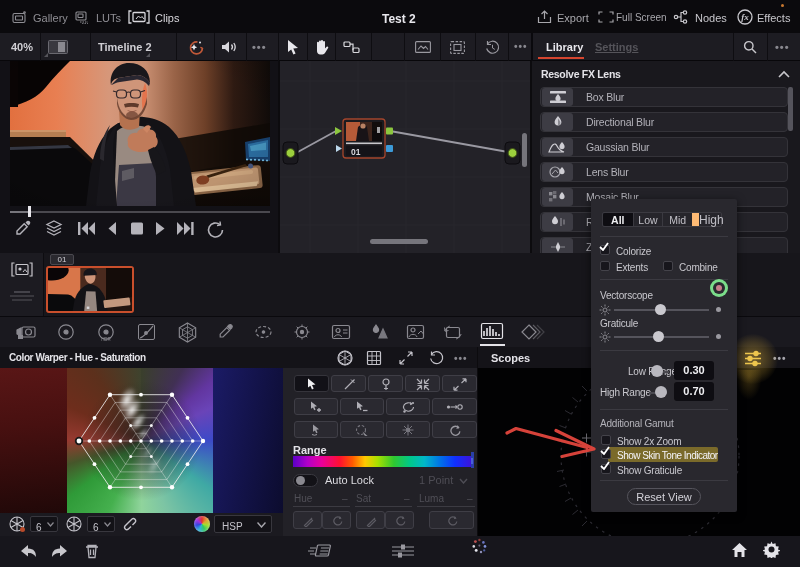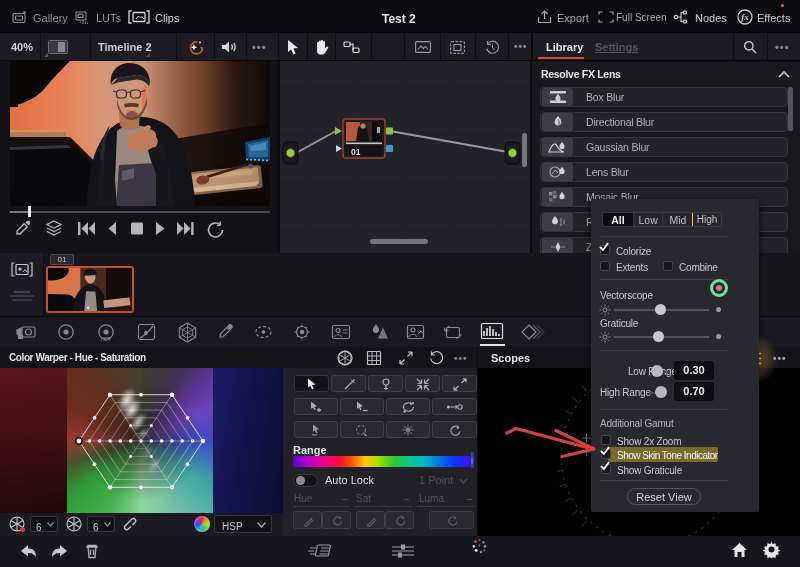--- a/index.html
+++ b/index.html
@@ -910,33 +910,33 @@
   </svg>
   <svg class="abs" style="left:731px;top:6px" width="17" height="16" viewBox="0 0 17 16">
         <path d="M8.5 1 L16 8 H13.5 V15 H10.5 V10 H6.5 V15 H3.5 V8 H1 Z" fill="#e4e3e8"></path>
       </svg>
   <svg class="abs" style="left:763px;top:5px" width="17" height="17" viewBox="0 0 17 17" fill="#e4e3e8">
     <path d="M8.5 0.5 l1.2 2.6 2.8-0.8 0.4 2.9 2.9 0.4 -0.8 2.8 2.6 1.2 -2.6 1.2 0.8 2.8 -2.9 0.4 -0.4 2.9 -2.8-0.8 -1.2 2.6 -1.2-2.6 -2.8 0.8 -0.4-2.9 -2.9-0.4 0.8-2.8 -2.6-1.2 2.6-1.2 -0.8-2.8 2.9-0.4 0.4-2.9 2.8 0.8 Z"></path>
     <circle cx="8.5" cy="8.5" r="3" fill="#17161c"></circle>
   </svg>
 </div>
 
-<div class="abs" id="popup" style="left:591px;top:199px;width:168px;height:313px;background:#29282e;border-radius:2px;box-shadow:0 2px 8px rgba(0,0,0,.6);z-index:50;">
+<div class="abs" id="popup" style="left:591px;top:199px;width:146px;height:313px;background:#29282e;border-radius:2px;box-shadow:0 2px 8px rgba(0,0,0,.6);z-index:50;">
   <style>
     .cb { position:absolute; width:10px; height:10px; background:#17161c; border:1px solid #44434a; border-radius:2px; }
     .plabel { position:absolute; color:#c9c8ce; font-size:10px; letter-spacing:-0.2px; white-space:nowrap; }
     .phr { position:absolute; left:9px; width:128px; height:1px; background:#3b3a41; }
     .check { position:absolute; width:10px; height:9px; }
   </style>
 
   <div class="abs" style="left:11px;top:13px;width:120px;height:15px;background:#26252b;border:1px solid #3b3a41;border-radius:2px;display:flex;">
     <div style="width:30px;background:#0e0d12;color:#efeff2;font-weight:bold;font-size:10.5px;text-align:center;line-height:14px;border-radius:2px 0 0 2px;">All</div>
     <div style="width:30px;color:#c0bfc6;font-size:10.5px;text-align:center;line-height:14px;border-left:1px solid #3b3a41;">Low</div>
     <div style="width:30px;color:#c0bfc6;font-size:10.5px;text-align:center;line-height:14px;border-left:1px solid #3b3a41;">Mid</div>
-    <div style="width:29px;color:#c0bfc6;font-size:10px;text-align:center;line-height:14px;border-left:1px solid #fdba74;">High</div>
+    <div style="width:29px;color:#c0bfc6;font-size:12px;text-align:center;line-height:14px;border-left:7px solid #fdba74;">High</div>
   </div>
   <div class="phr" style="top:37px;"></div>
 
   <div class="cb" style="left:9px;top:46px;"></div>
   <svg class="check" style="left:8px;top:43px;" viewBox="0 0 10 9">
         <path d="M1 5 L4 8 L9 1" stroke="#fff" stroke-width="1.8" fill="none"></path>
       </svg>
   <div class="plabel" style="left:25px;top:47px;">Colorize</div>
 
   <div class="cb" style="left:9px;top:62px;"></div>

